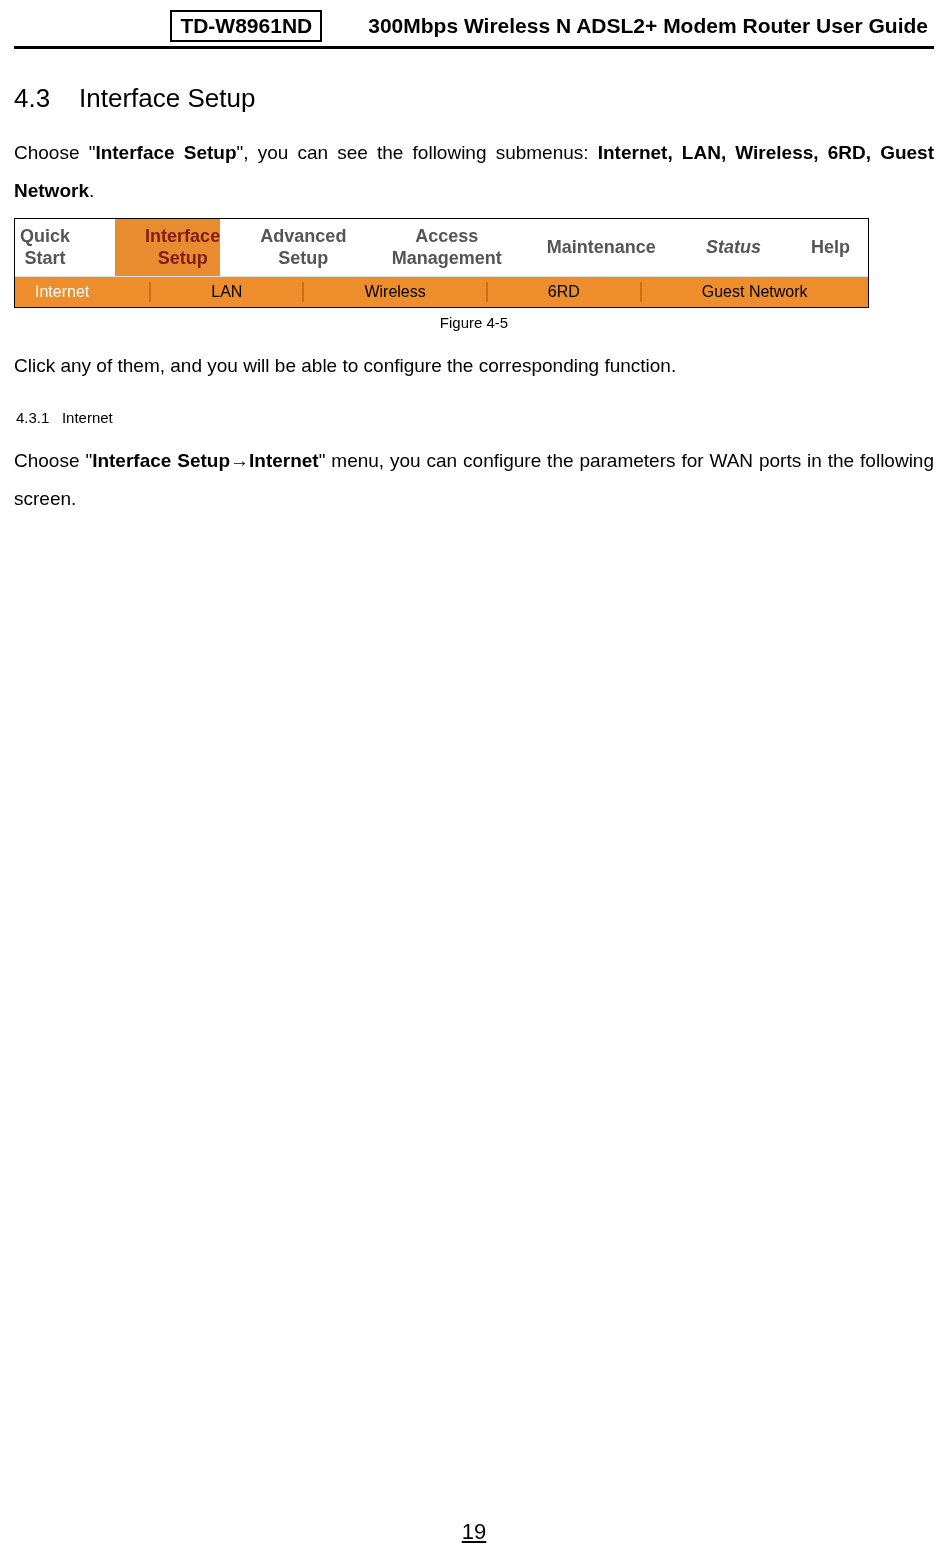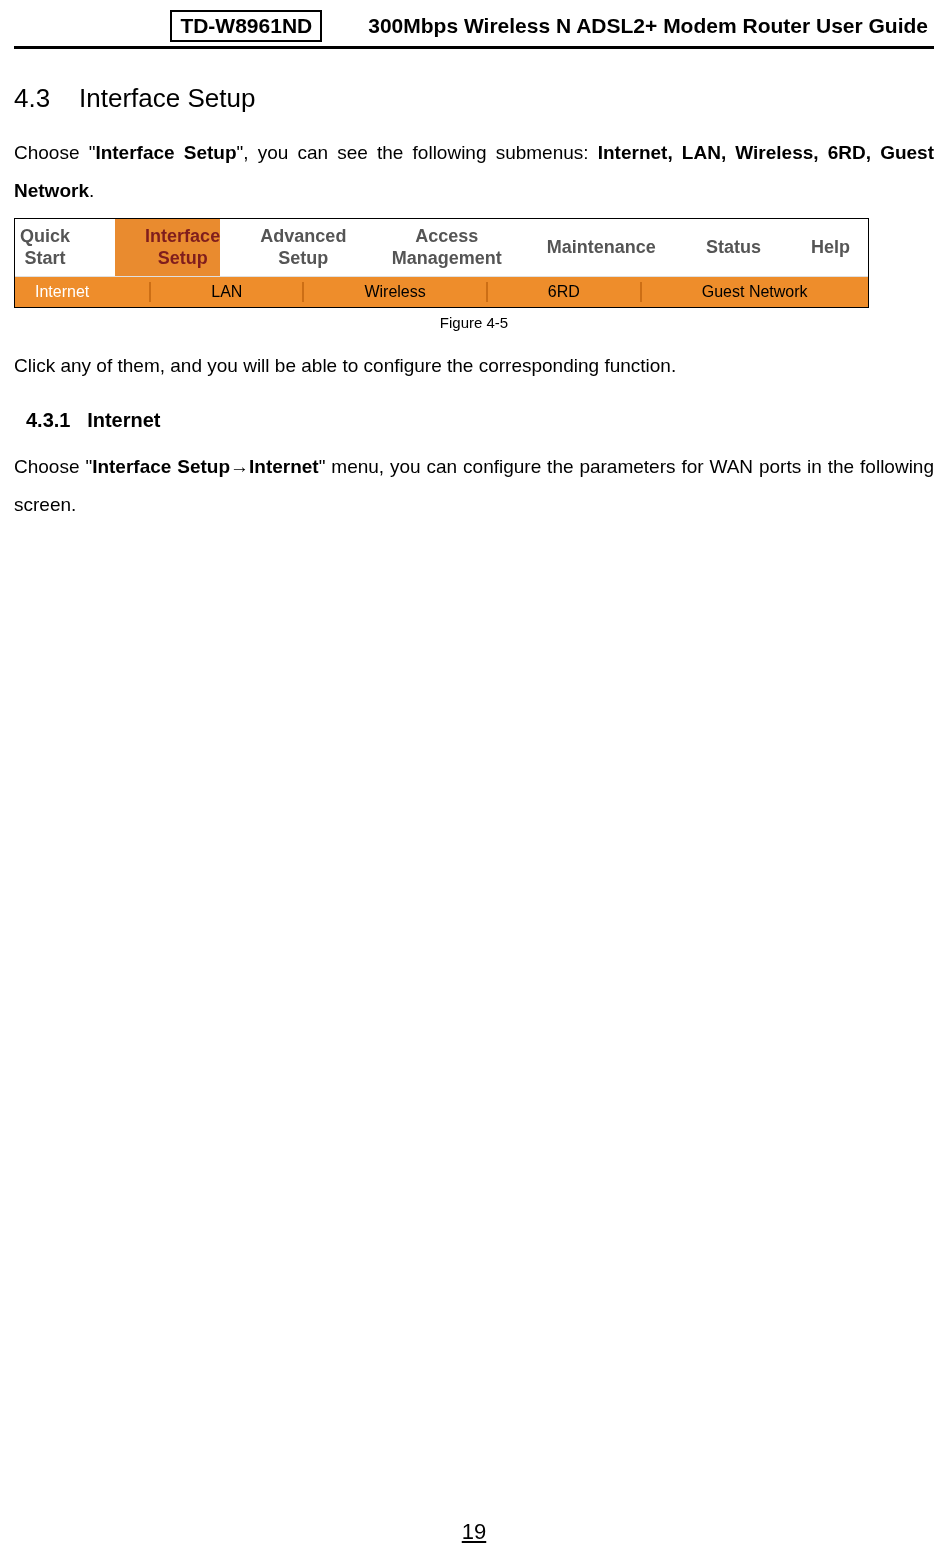--- a/index.html
+++ b/index.html
@@ -38,23 +38,23 @@
     }
     .content {
       padding: 20px 14px 0 14px;
     }
     .h-section {
       font-size: 26px;
       font-weight: normal;
       margin: 14px 0 20px 0;
     }
     .h-sub {
-      font-size: 20px;
-      font-weight: bold;
-      margin: 24px 0 16px 12px;
+      font-size: 15px;
+      font-weight: normal;
+      margin: 24px 0 16px 2px;
     }
     .para {
       font-size: 19px;
       line-height: 2.0;
       text-align: justify;
     }
     .bold { font-weight: bold; }
     .nav-box {
       border: 1px solid #000;
       width: 855px;
@@ -75,21 +75,21 @@
       color: #555;
       text-align: center;
       white-space: pre-line;
       line-height: 1.2;
     }
     .tab.quick { width: 80px; }
     .tab.interface { width: 108px; background: #e98b2f; color: #7f1d1d; padding-left: 30px; }
     .tab.advanced { width: 115px; }
     .tab.access { width: 160px; }
     .tab.maintenance { width: 145px; }
-    .tab.status { width: 100px; }
+    .tab.status { width: 100px; font-style: italic; }
     .tab.help { flex: 1; justify-content: flex-end; padding-right: 18px; }
     .nav-row2 {
       display: flex;
       height: 30px;
       background: #ee8d2b;
       align-items: center;
     }
     .sub {
       color: #fff;
       font-size: 16px;

